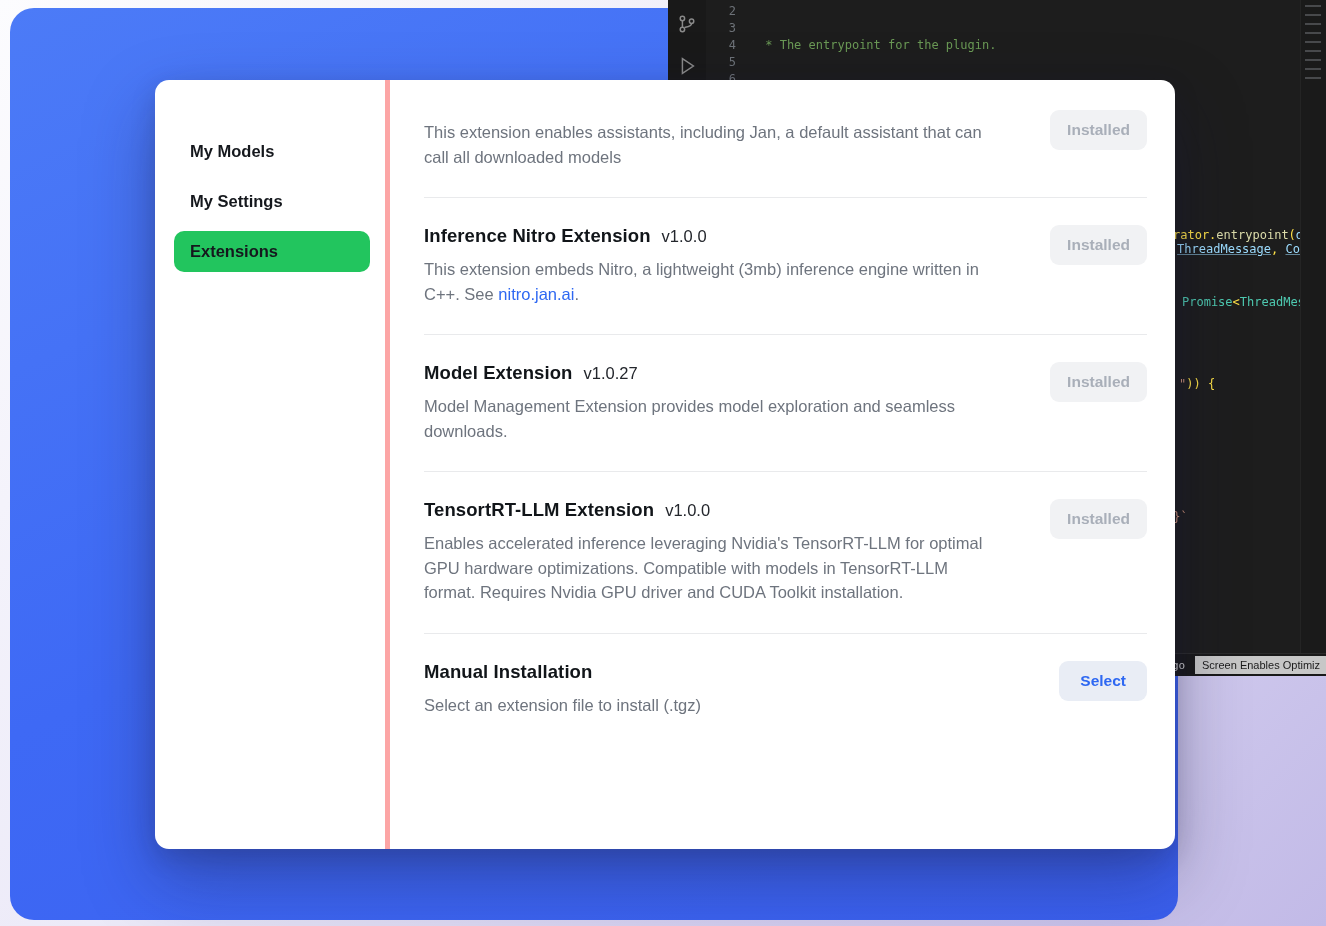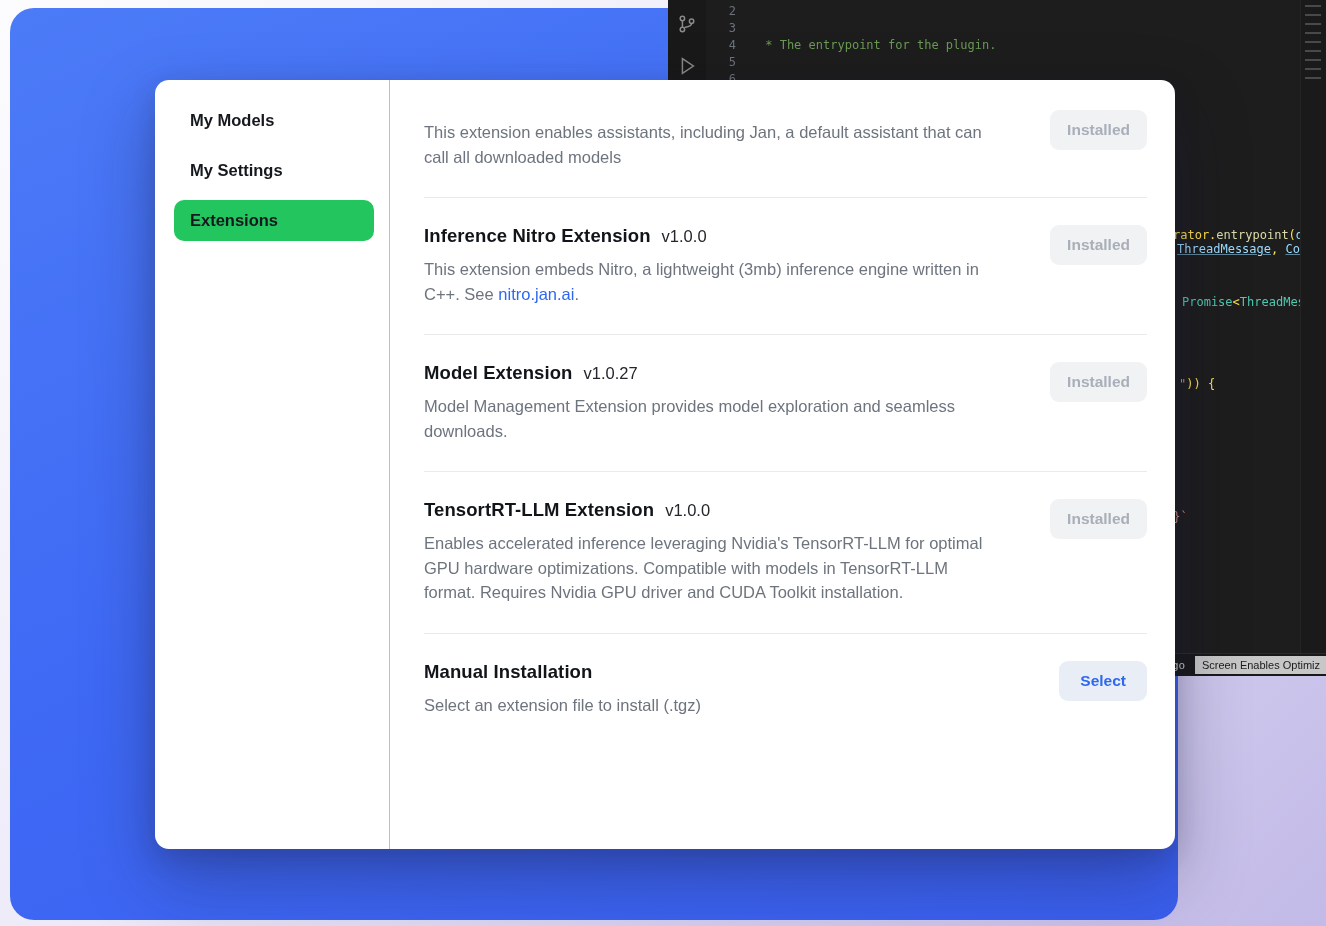--- a/index.html
+++ b/index.html
@@ -81,21 +81,21 @@
     z-index: 1;
   }
 
   
   .modal {
     position: absolute; left: 155px; top: 80px; width: 1020px; height: 769px;
     background: #ffffff; border-radius: 14px; display: flex; overflow: hidden;
     box-shadow: 0 30px 70px rgba(25,25,60,.35), 0 8px 24px rgba(25,25,60,.18);
     z-index: 3;
   }
-  .sidebar { width: 235px; flex-shrink: 0; border-right: 1px solid #fca5a5; padding: 20px 15px 0 19px; }
+  .sidebar { width: 235px; flex-shrink: 0; border-right: 5px solid #fca5a5; padding: 51px 15px 0 19px; }
   .nav-item {
     font-weight: 700; font-size: 16.5px; color: #15181d;
     padding: 11px 16px; border-radius: 10px; margin-bottom: 9px; cursor: pointer;
   }
   .nav-item.active { background: #22c55e; }
 
   .content { flex: 1; padding: 30px 28px 0 34px; overflow: hidden; }
   .row {
     display: flex; justify-content: space-between; align-items: flex-start;
     padding: 27px 0 28px; border-bottom: 1px solid #e9eaec;

